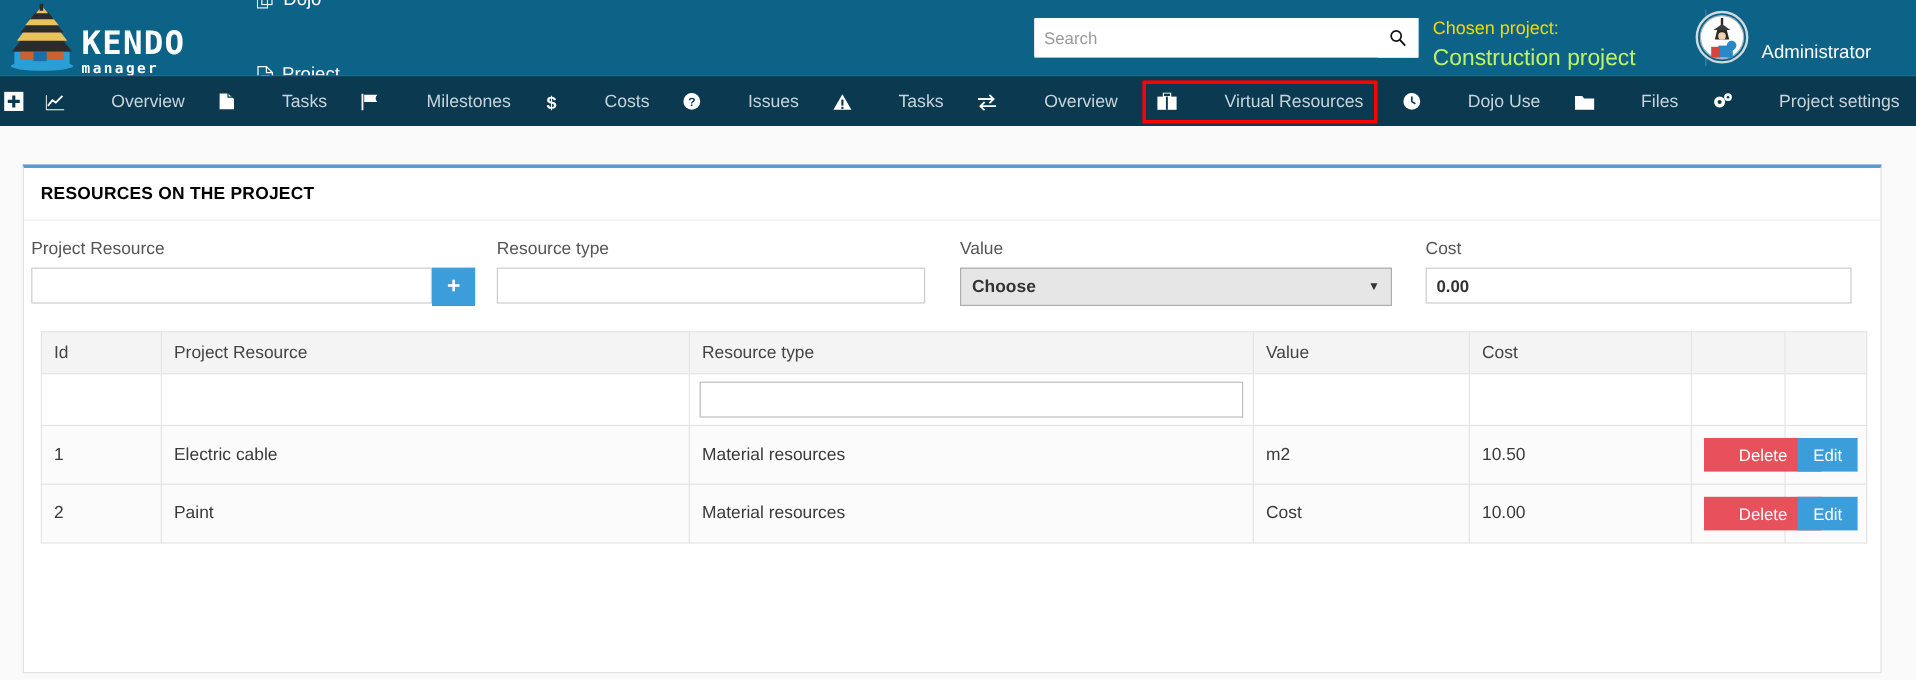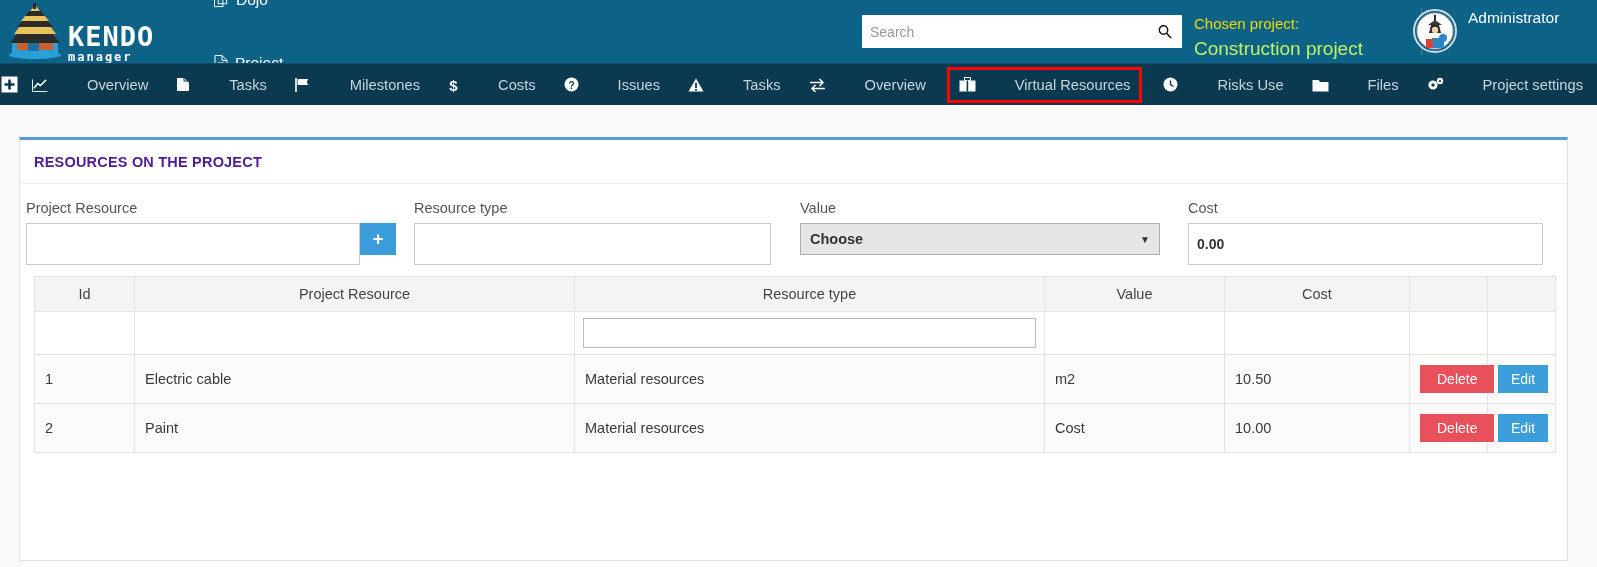--- a/index.html
+++ b/index.html
@@ -74,21 +74,21 @@
   }
   .chosen-label { color: #f3d900; font-size: 15px; }
   .chosen-value { color: #bef264; font-size: 19px; }
 
   .user-div {
     position: absolute; left: 1421px; top: 8px;
     width: 1px; height: 47px; background: #3b86a5;
   }
   .user-box {
     position: absolute; left: 1413px; top: 9px;
-    display: flex; align-items: flex-start;
+    display: flex; align-items: flex-end;
   }
   .avatar {
     width: 44px; height: 44px; border-radius: 50%;
     background: #0d6287; border: 2px solid #cfd9de;
     display: flex; align-items: center; justify-content: center;
     overflow: hidden;
   }
   .user-name { color: #ffffff; font-size: 15.5px; margin-left: 11px; white-space: nowrap; }
 
   
@@ -124,29 +124,29 @@
     width: 1549px; height: 424px;
     background: #ffffff;
     border: 1px solid #e2e2e2;
     border-top: 3px solid #5b9bd5;
   }
   .panel-head {
     height: 44px; border-bottom: 1px solid #eeeeee;
     display: flex; align-items: center; padding-left: 14px;
   }
   .panel-title {
-    font-size: 14.5px; font-weight: bold; color: #4c1d95;
+    font-size: 14.5px; font-weight: bold; color: #000000;
     letter-spacing: 0.2px;
   }
 
   .form-row { position: relative; height: 92px; }
   .fgroup { position: absolute; top: 16px; }
   .flabel { font-size: 14.5px; color: #555555; margin-bottom: 7px; }
   .finput {
-    height: 42px; border: 1px solid #cccccc; background: #ffffff;
+    height: 30px; border: 1px solid #cccccc; background: #ffffff;
     font-size: 14px; color: #333; padding: 12px 8px; outline: none;
     font-family: "Liberation Sans", sans-serif; width: 100%;
   }
   .with-addon { display: flex; }
   .addon-plus {
     width: 36px; height: 32px; background: #3c9ddb; color: #fff;
     display: flex; align-items: center; justify-content: center;
     font-size: 19px; font-weight: bold; cursor: pointer; flex: 0 0 36px;
   }
   .fselect {
@@ -166,36 +166,36 @@
     border: 0; padding: 8px 16px; font-size: 14.5px;
     cursor: pointer; font-family: "Liberation Sans", sans-serif;
   }
 
   
   .tbl { position: relative; margin: 0 14px; }
   table { border-collapse: collapse; width: 100%; table-layout: fixed; }
   thead th {
     background: #f4f4f4; border: 1px solid #e4e4e4;
     font-size: 14.5px; font-weight: normal; color: #444444;
-    text-align: center; padding: 9px 10px; height: 32px;
+    text-align: left; padding: 9px 10px; height: 32px;
   }
   tbody td {
     border: 1px solid #e4e4e4;
     font-size: 14.5px; color: #3a3a3a;
     padding: 10px; height: 48px; background: #fbfbfc;
   }
   tr.filter-row td { background: #ffffff; border: 1px solid #e4e4e4; padding: 6px 8px; height: 40px; }
   .filter-input {
     width: 100%; height: 30px; border: 1px solid #bdbdbd;
     background: #fff; outline: none; padding: 0 7px;
     font-size: 14px; font-family: "Liberation Sans", sans-serif;
   }
   .btn-del {
     background: #e8505b; color: #fff; border: 0;
-    padding: 6px 17px; font-size: 14px; cursor: pointer;
+    padding: 6px 29px; font-size: 14px; cursor: pointer;
     font-family: "Liberation Sans", sans-serif;
   }
   .btn-edit {
     background: #3c9ddb; color: #fff; border: 0;
     padding: 6px 13px; font-size: 14px; cursor: pointer;
     font-family: "Liberation Sans", sans-serif;
   }
   .c-id { width: 100px; }
   .c-res { width: 440px; }
   .c-type { width: 470px; }
@@ -376,21 +376,21 @@
     <span>Virtual Resources</span>
   </div>
 
   <div class="subnav-item">
     <span class="si">
       <svg width="15" height="15" viewBox="0 0 15 15">
           <circle cx="7.5" cy="7.5" r="7" fill="#fff"></circle>
           <path d="M7.5 3.5 v4.2 l3 1.8" stroke="#0a3950" stroke-width="1.4" fill="none"></path>
         </svg>
     </span>
-    <span>Risks Use</span>
+    <span>Dojo Use</span>
   </div>
 
   <div class="subnav-item">
     <span class="si">
       <svg width="17" height="14" viewBox="0 0 17 14">
           <path d="M0.5 2 h6 l1.6 2 h8.4 v9.5 h-16 z" fill="#fff"></path>
         </svg>
     </span>
     <span>Files</span>
   </div>

